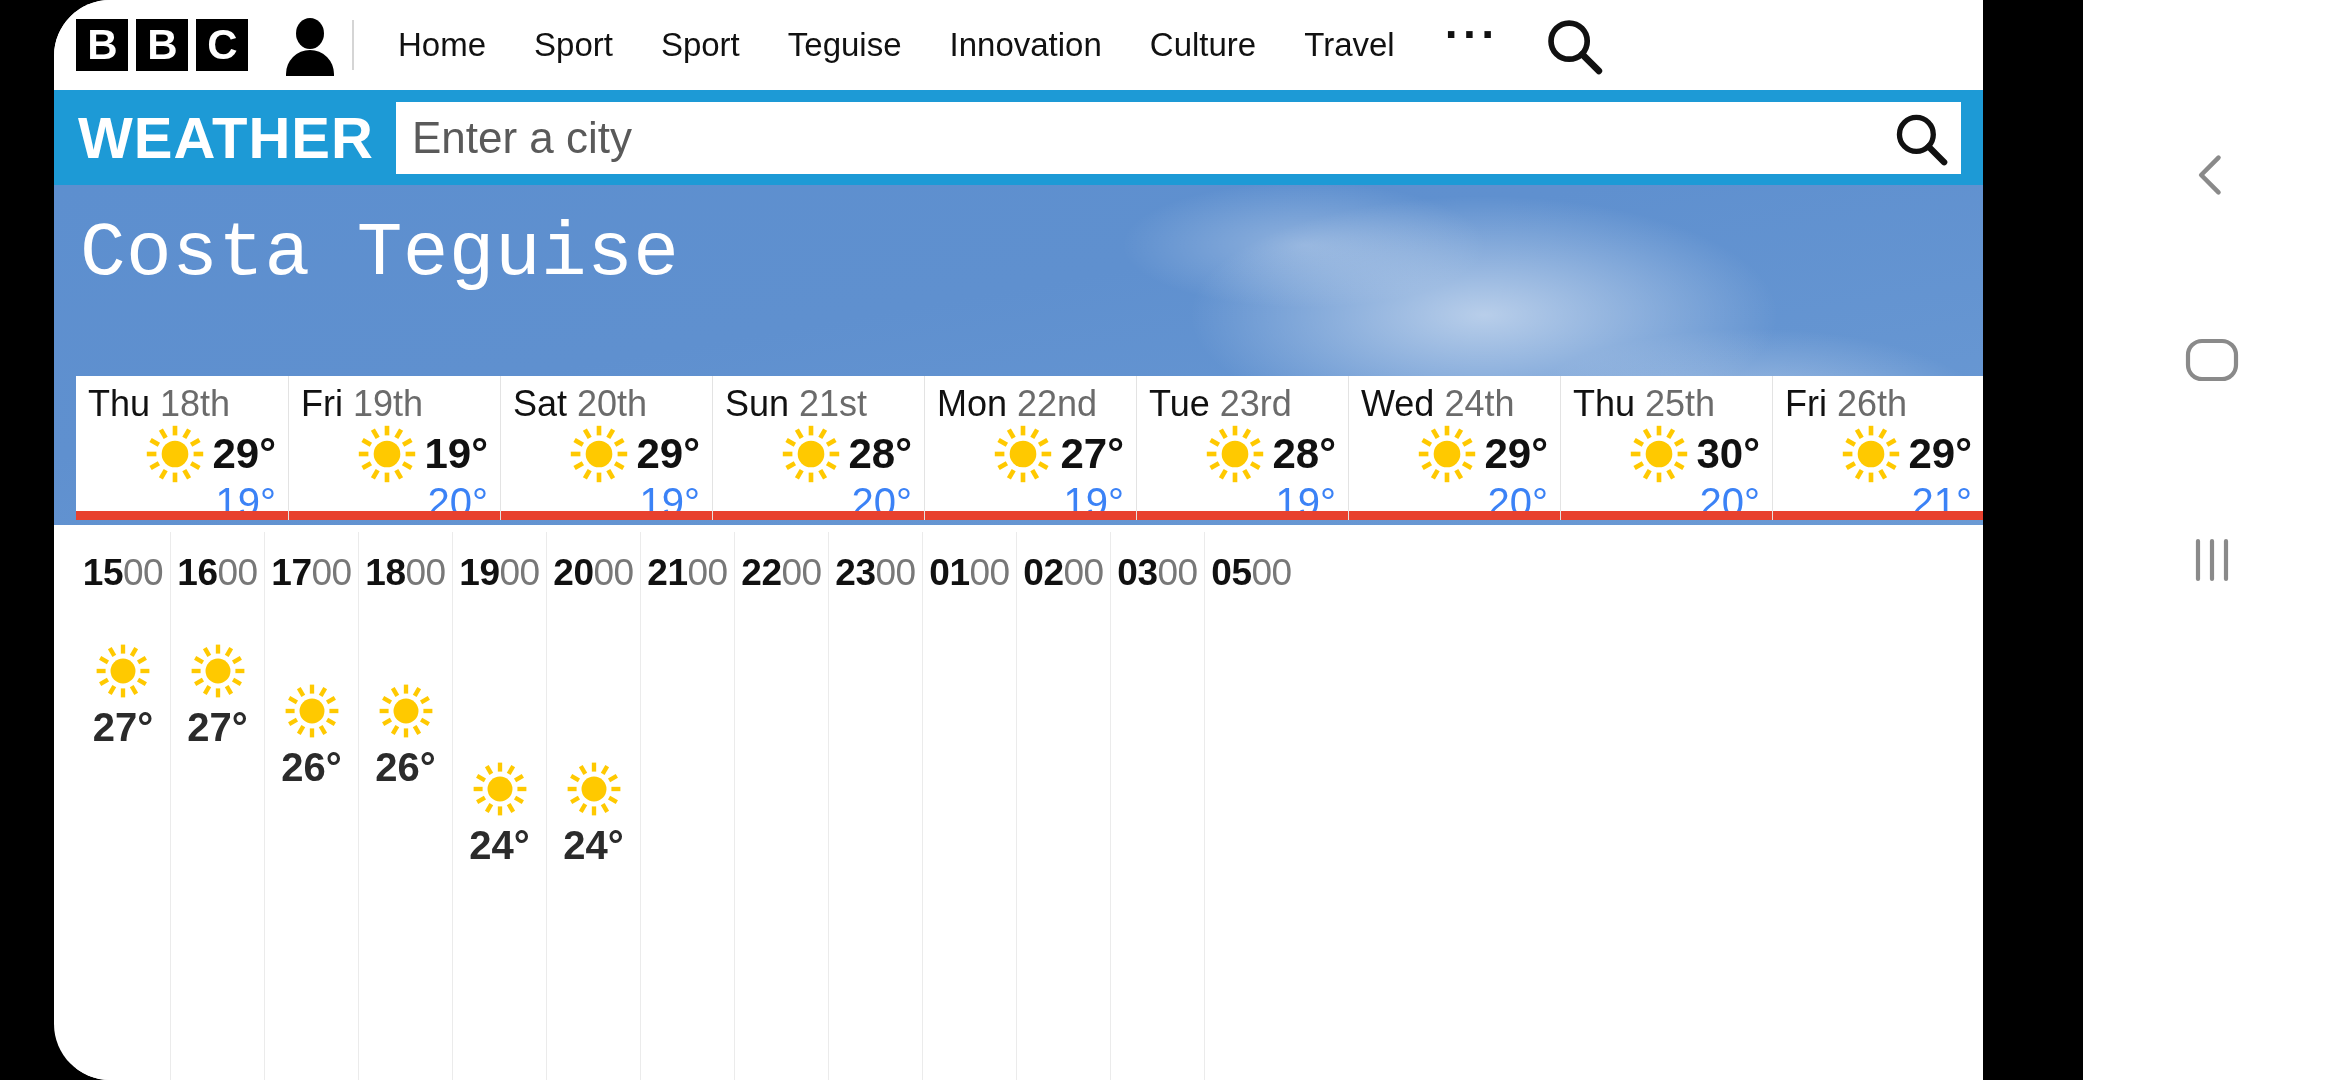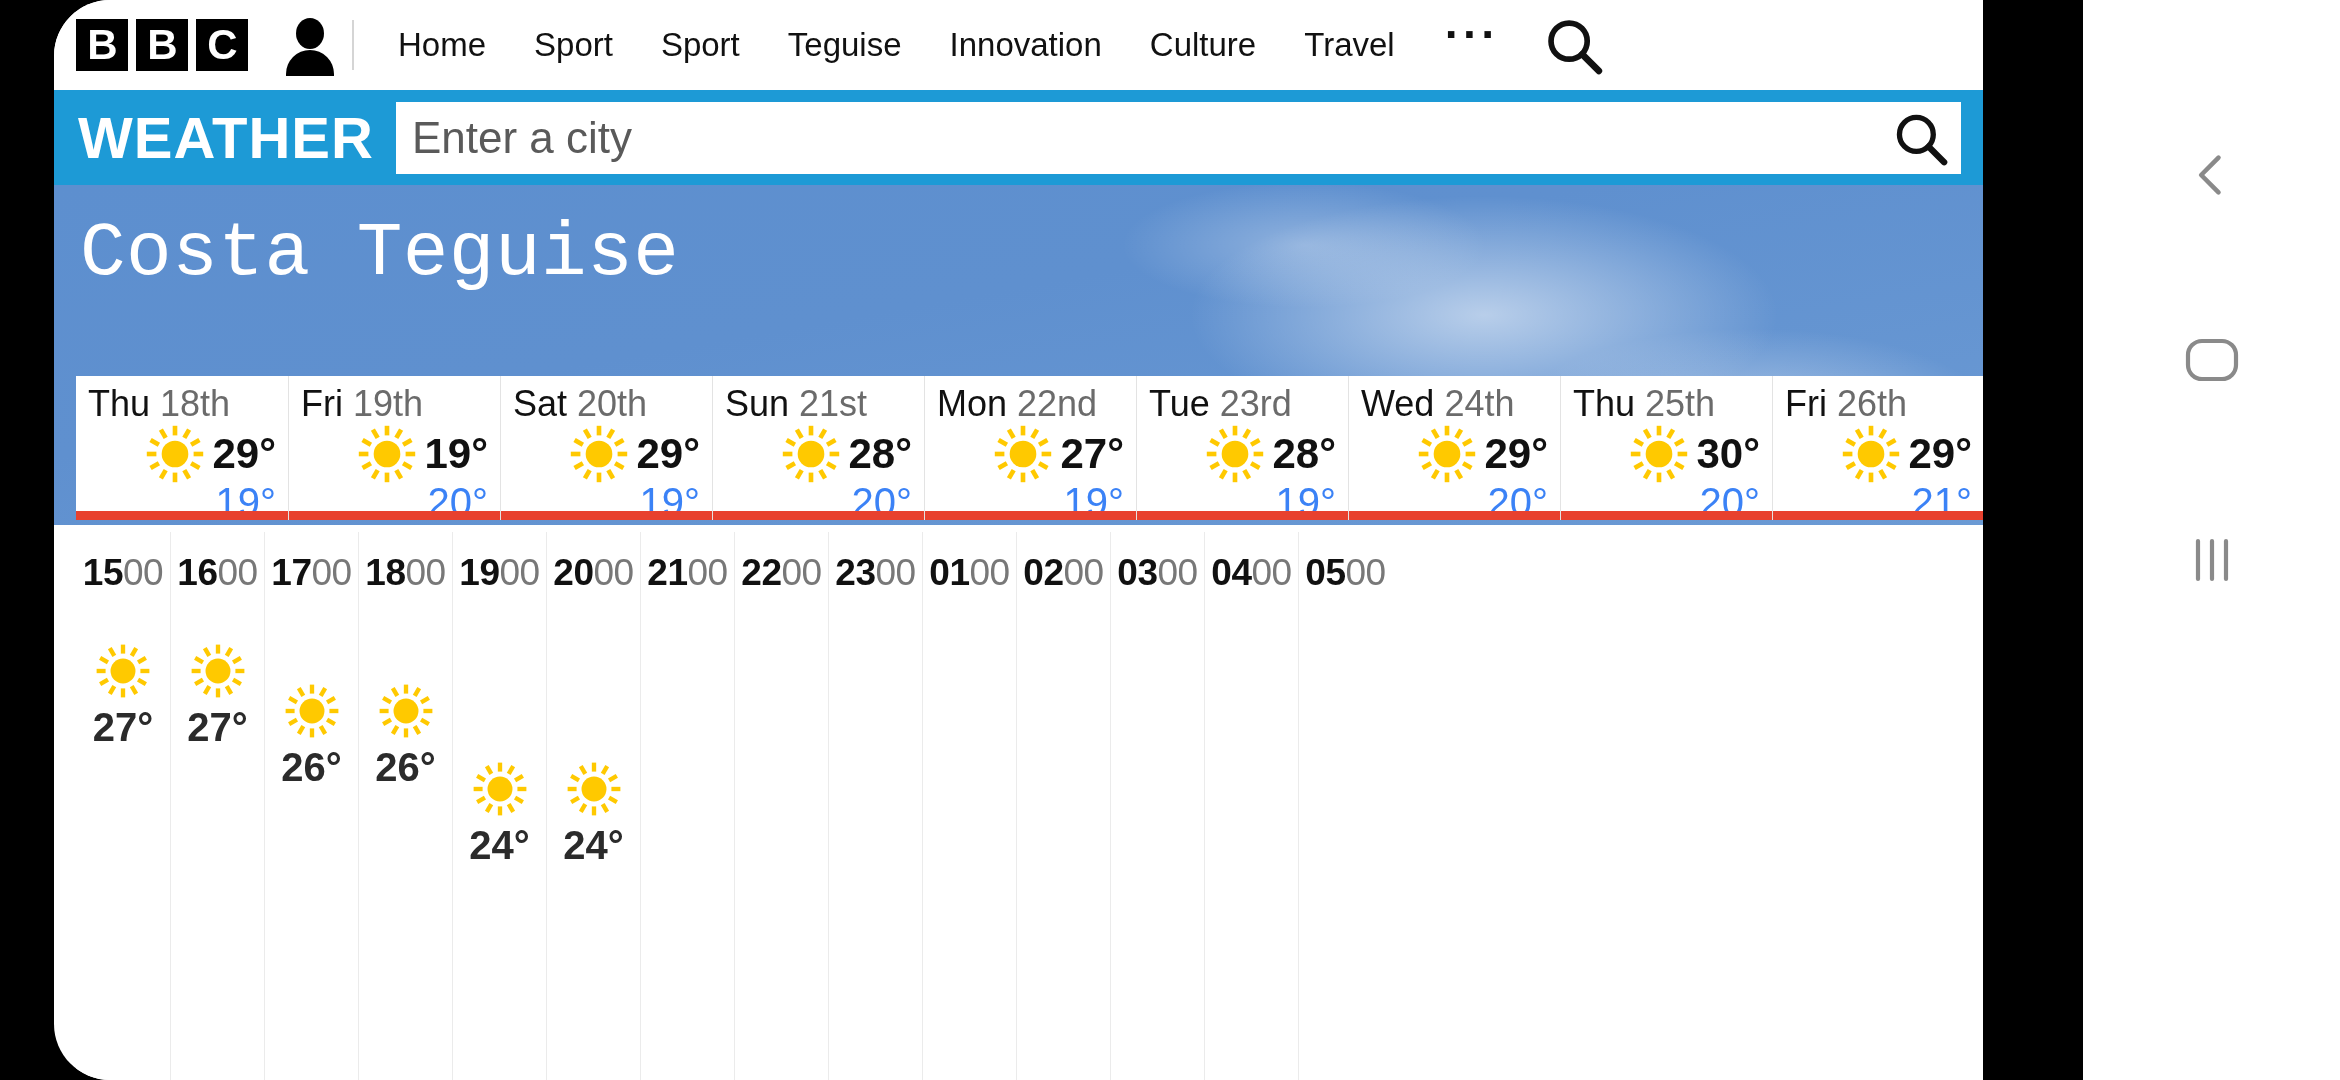--- a/index.html
+++ b/index.html
@@ -698,23 +698,20 @@
             <div class="htime"><span class="hh">23</span><span class="hm">00</span></div>
           </div>
           <div class="hour">
             <div class="htime"><span class="hh">01</span><span class="hm">00</span></div>
           </div>
           <div class="hour">
             <div class="htime"><span class="hh">02</span><span class="hm">00</span></div>
           </div>
           <div class="hour">
             <div class="htime"><span class="hh">03</span><span class="hm">00</span></div>
-          </div>
-          <div class="hour">
-            <div class="htime"><span class="hh">04</span><span class="hm">00</span></div>
           </div>
           <div class="hour">
             <div class="htime"><span class="hh">05</span><span class="hm">00</span></div>
           </div>
         </div>
     </div>
   </div>
 
   <div class="sysnav">
     <div class="sys-back">

